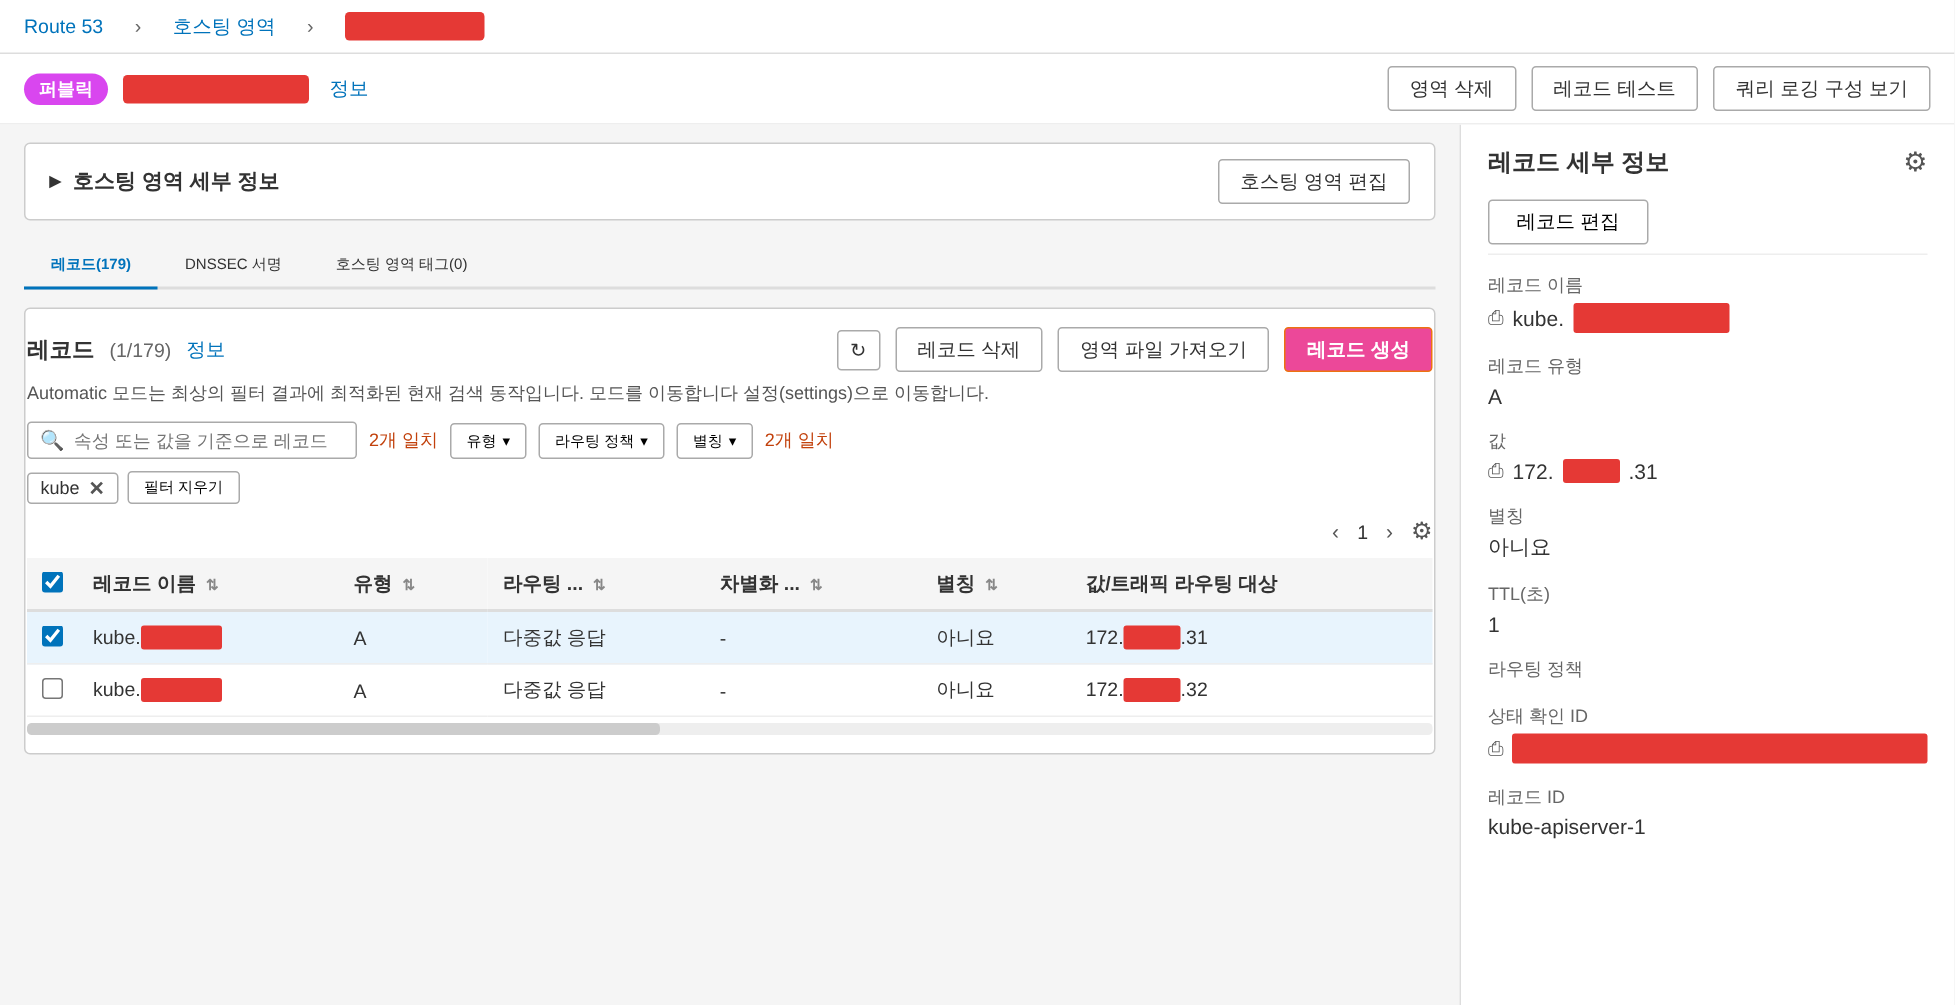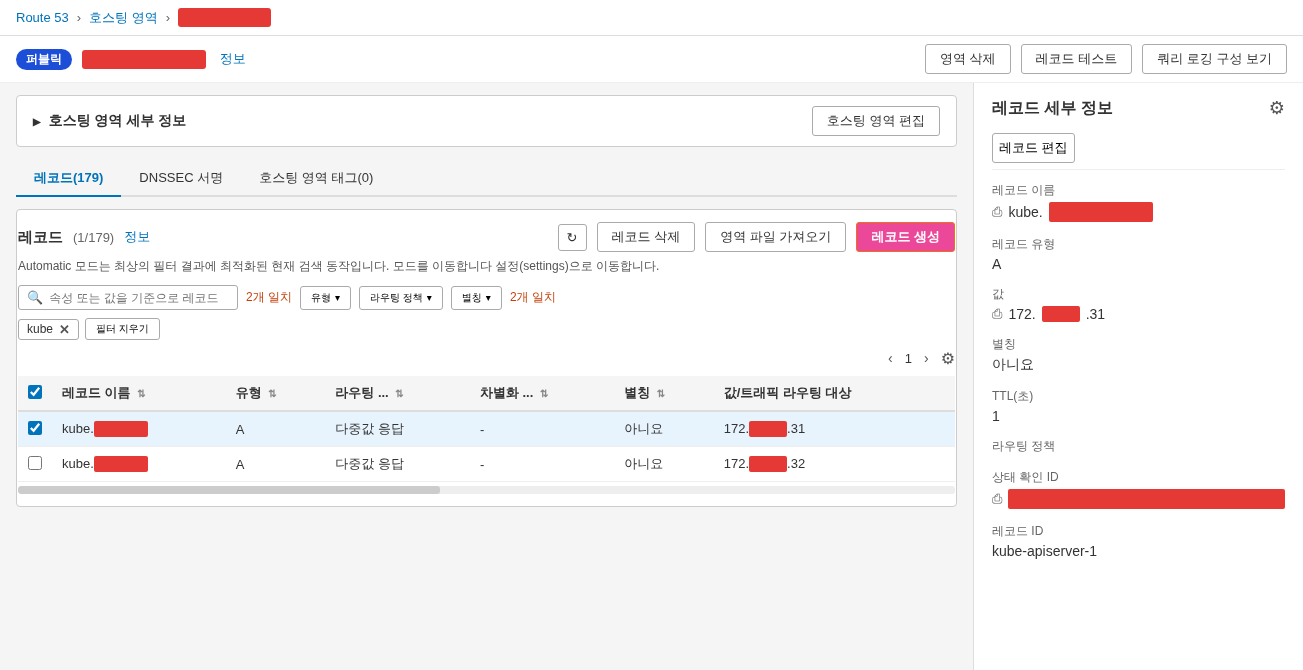--- a/index.html
+++ b/index.html
@@ -1,40 +1,40 @@
 <!DOCTYPE html>
 <html><head>
   <meta charset="utf-8">
   <style>
     * { box-sizing: border-box; margin: 0; padding: 0; }
     body { font-family: 'Arial', sans-serif; font-size: 13px; background: #f5f5f5; color: #333; height: 670px; overflow: hidden; display: flex; flex-direction: column; }
 
-    .top-bar { background: #fff; border-bottom: 1px solid #ddd; padding: 8px 16px; display: flex; align-items: center; gap: 6px; font-size: 13px; }
+    .top-bar { background: #fff; border-bottom: 1px solid #ddd; padding: 8px 16px; display: flex; align-items: center; gap: 19px; font-size: 13px; }
     .top-bar a { color: #0073bb; text-decoration: none; }
     .chevron { color: #666; margin: 0 2px; }
     .breadcrumb-redacted { background: #e53935; color: #e53935; border-radius: 3px; padding: 2px 30px; font-size: 13px; user-select: none; }
 
     .sub-bar { background: #fff; padding: 8px 16px; display: flex; align-items: center; gap: 10px; border-bottom: 1px solid #eee; }
-    .badge-public { background: #1d4ed8; color: #fff; border-radius: 12px; padding: 2px 10px; font-size: 12px; font-weight: bold; }
+    .badge-public { background: #d946ef; color: #fff; border-radius: 12px; padding: 2px 10px; font-size: 12px; font-weight: bold; }
     .sub-bar-redacted { background: #e53935; color: #e53935; border-radius: 3px; padding: 2px 60px; font-size: 13px; user-select: none; }
     .sub-bar-info { color: #0073bb; font-size: 13px; margin-left: 4px; }
     .spacer { flex: 1; }
     .btn { border: 1px solid #aaa; background: #fff; border-radius: 3px; padding: 5px 14px; font-size: 13px; cursor: pointer; color: #333; }
     .btn-primary { background: #ec4899; border-color: #ec7211; color: #fff; font-weight: bold; }
 
     .main-layout { display: flex; flex: 1; overflow: hidden; }
 
     .left-panel { flex: 1; overflow-y: auto; padding: 12px 16px; }
 
     .hosting-details-box { background: #fff; border: 1px solid #ccc; border-radius: 4px; padding: 10px 16px; margin-bottom: 14px; display: flex; align-items: center; justify-content: space-between; }
     .hosting-details-toggle { display: flex; align-items: center; gap: 8px; font-weight: bold; font-size: 14px; color: #333; }
     .triangle { font-size: 10px; color: #333; }
 
     .tabs { display: flex; border-bottom: 2px solid #ddd; margin-bottom: 12px; }
-    .tab { padding: 8px 18px; cursor: pointer; font-size: 13px; border-bottom: 2px solid transparent; margin-bottom: -2px; color: #333; }
+    .tab { padding: 8px 18px; cursor: pointer; font-size: 10px; border-bottom: 2px solid transparent; margin-bottom: -2px; color: #333; }
     .tab.active { border-bottom: 2px solid #0073bb; color: #0073bb; font-weight: bold; }
 
     .records-box { background: #fff; border: 1px solid #ccc; border-radius: 4px; padding: 12px 1px; }
     .records-header { display: flex; align-items: center; gap: 10px; margin-bottom: 6px; }
     .records-title { font-weight: bold; font-size: 15px; }
     .records-count { font-size: 13px; color: #666; }
     .records-info-link { color: #0073bb; font-size: 13px; }
 
     .auto-mode-note { font-size: 12px; color: #555; margin-bottom: 10px; }
 
@@ -72,21 +72,21 @@
     .right-panel { width: 330px; background: #fff; border-left: 1px solid #ddd; padding: 14px 18px; overflow-y: auto; position: relative; }
     .right-panel-header { display: flex; align-items: center; justify-content: space-between; margin-bottom: 14px; }
     .right-panel-title { font-size: 16px; font-weight: bold; }
     .gear-icon { font-size: 18px; color: #555; cursor: pointer; }
 
     .detail-section { margin-bottom: 14px; }
     .detail-label { font-size: 12px; color: #666; margin-bottom: 3px; }
     .detail-value { font-size: 14px; color: #333; display: flex; align-items: center; gap: 6px; }
     .copy-icon { font-size: 13px; color: #555; cursor: pointer; }
 
-    .edit-btn { border: 1px solid #aaa; background: #fff; border-radius: 3px; padding: 5px 6px; font-size: 13px; cursor: pointer; }
+    .edit-btn { border: 1px solid #aaa; background: #fff; border-radius: 3px; padding: 5px 18px; font-size: 13px; cursor: pointer; }
     .redacted-value-sm { background: #e53935; color: #e53935; border-radius: 2px; padding: 2px 25px; display: inline-block; user-select: none; }
     .redacted-value-full { background: #e53935; color: #e53935; border-radius: 2px; padding: 2px 80px; display: inline-block; user-select: none; width: 100%; }
 
     .divider-h { height: 1px; background: #eee; margin: 6px 0 12px 0; }
   </style>
 </head>
 <body>
 
 <div class="top-bar">
   <a>Route 53</a>

